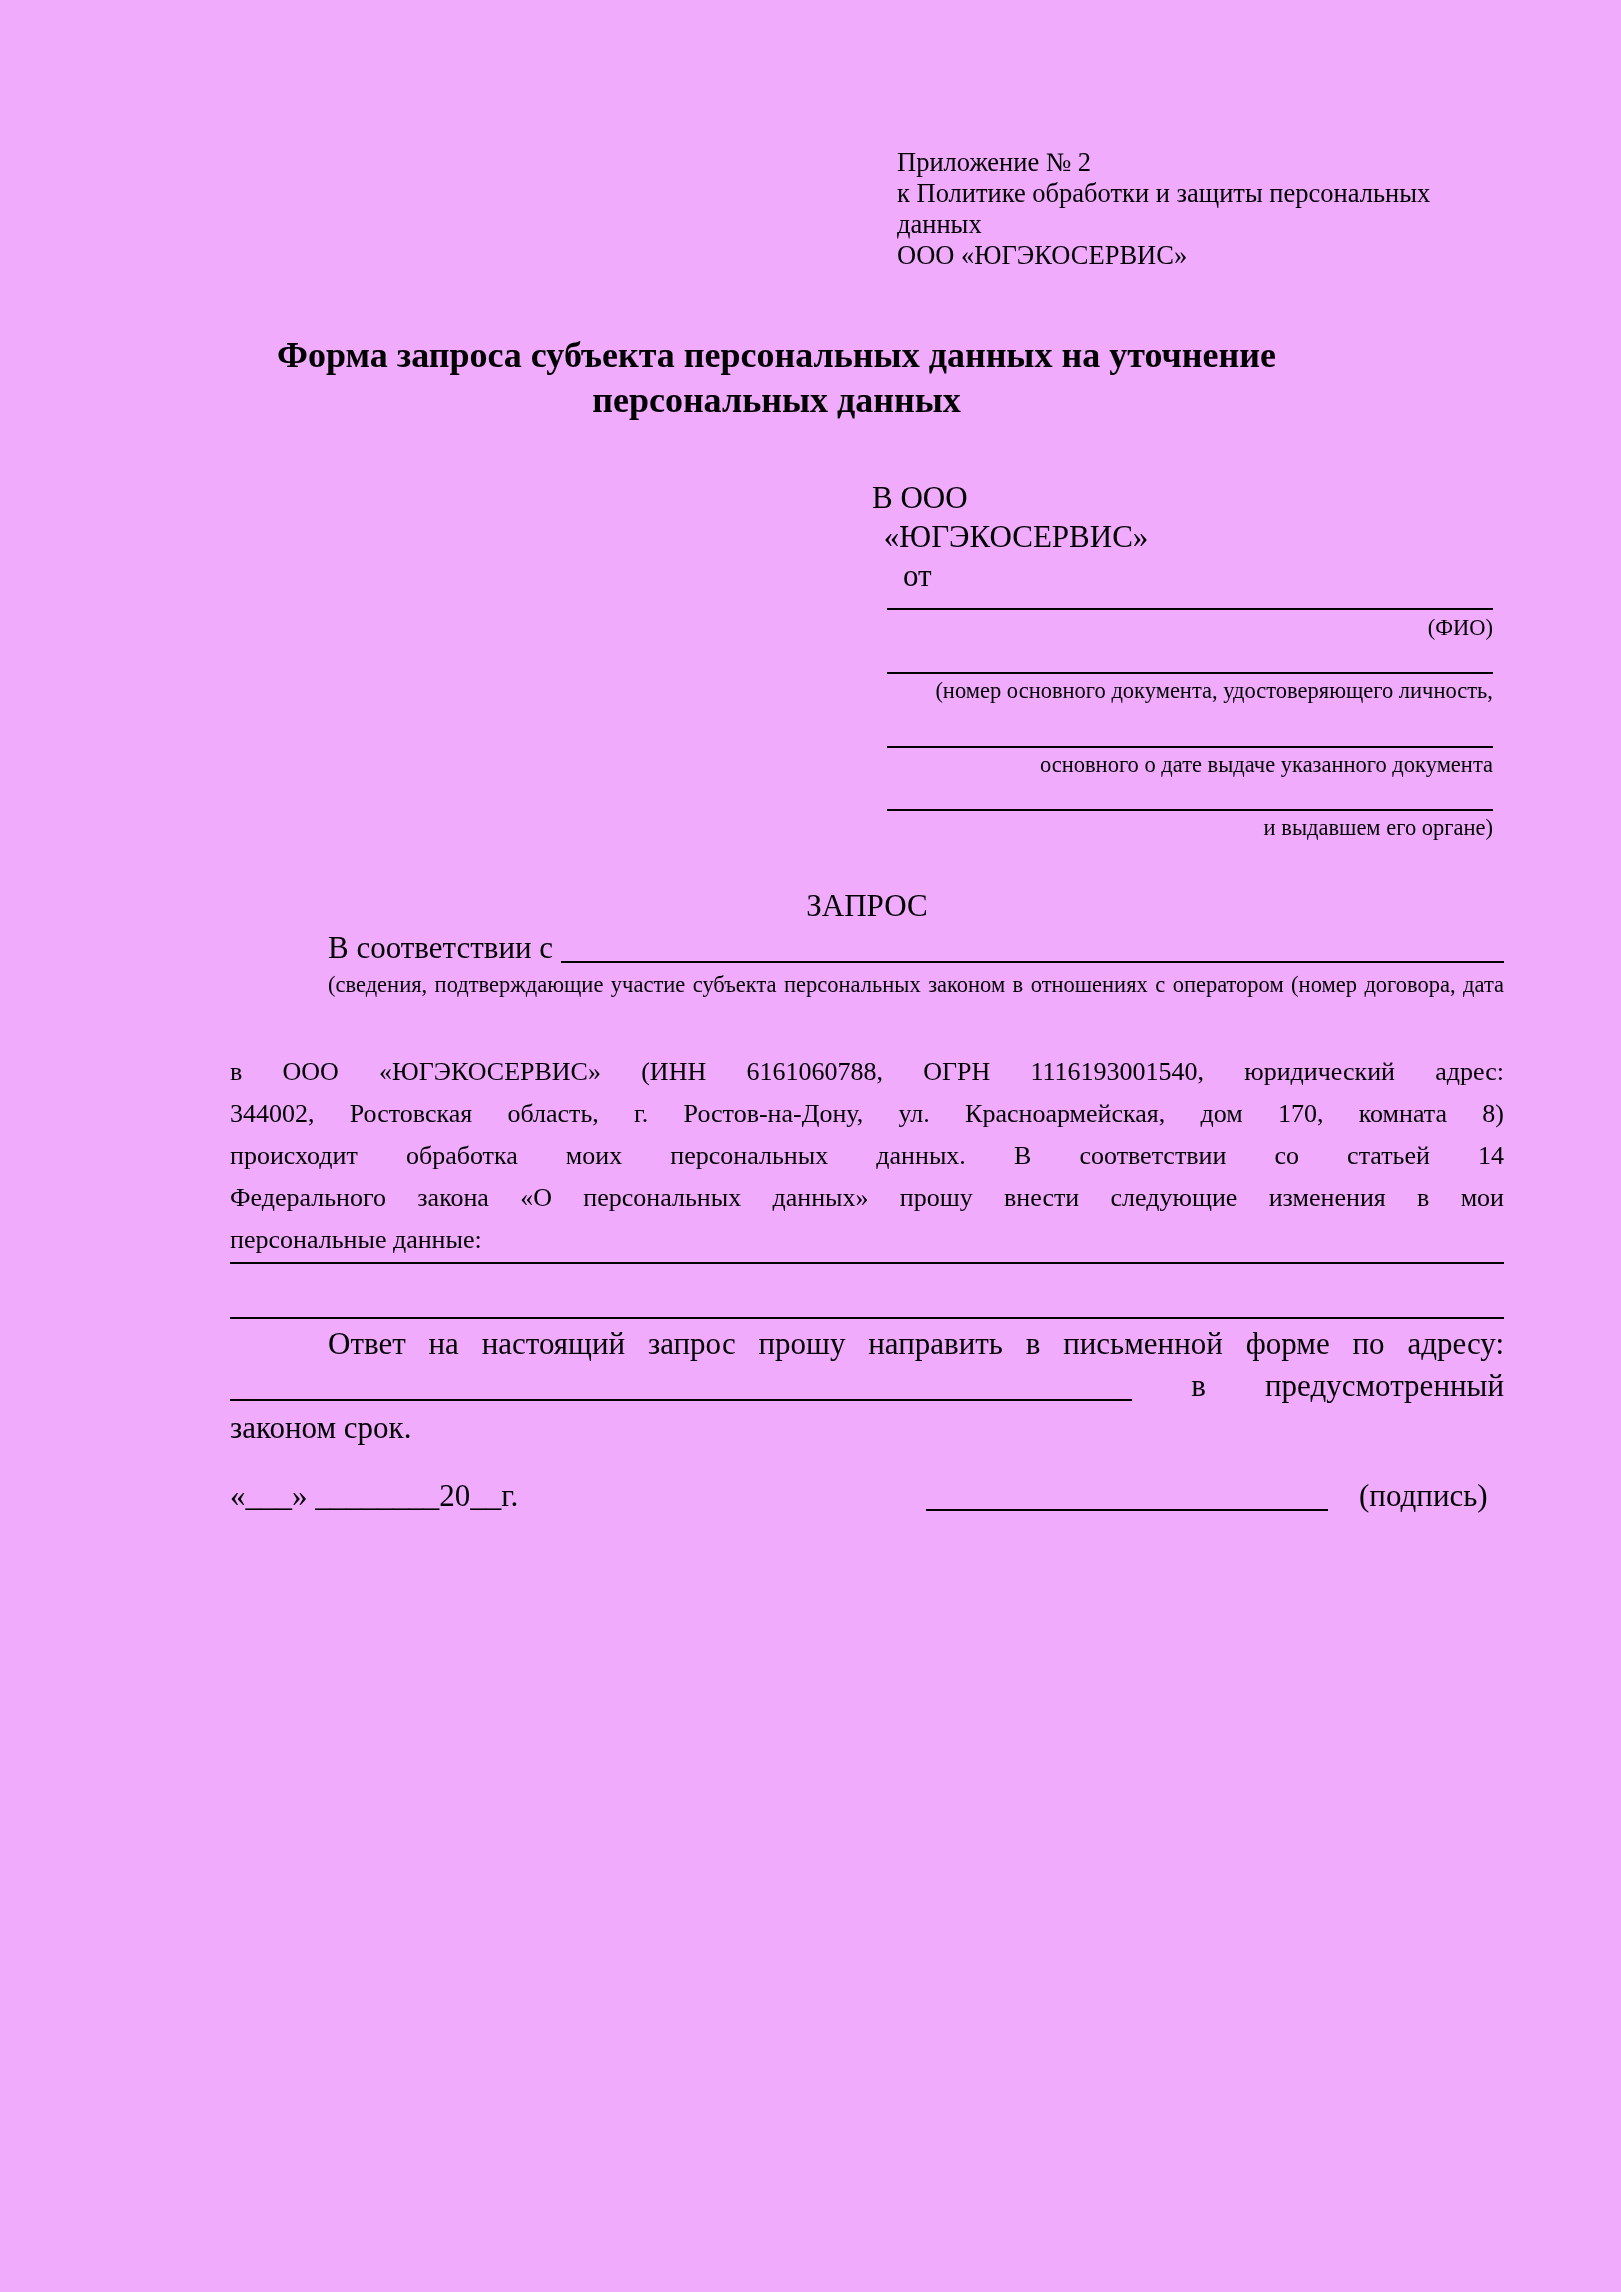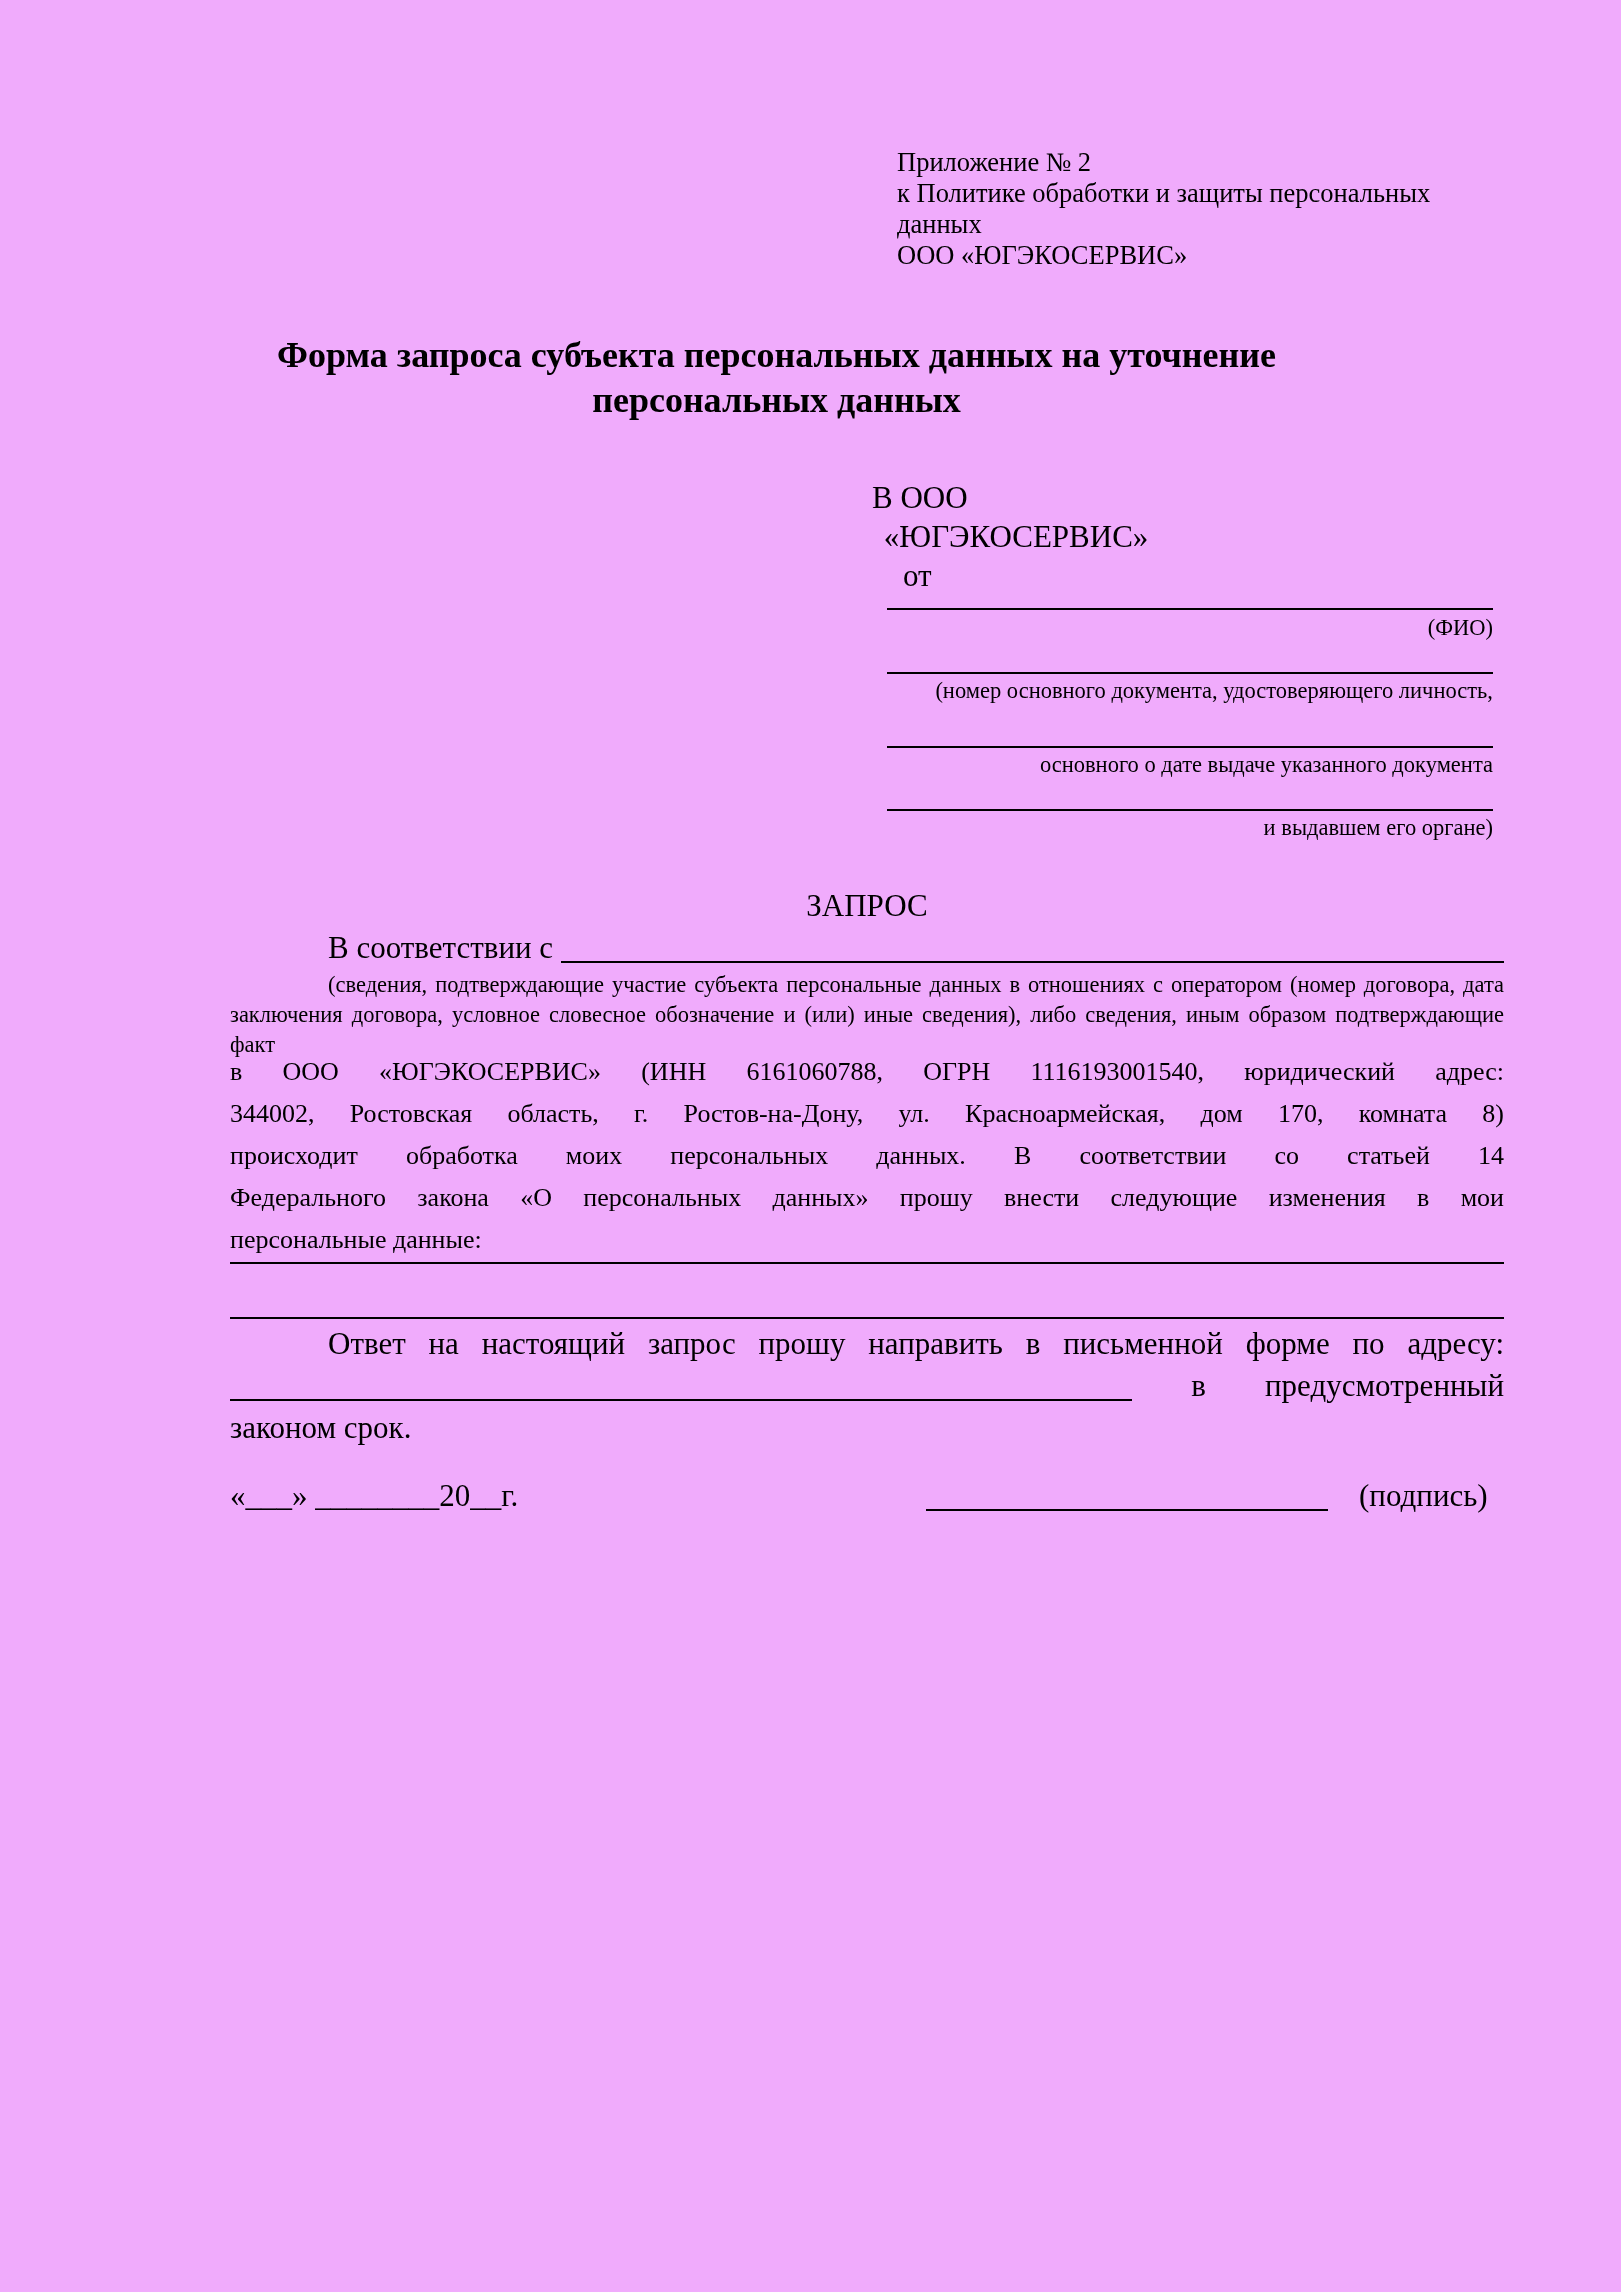--- a/index.html
+++ b/index.html
@@ -78,22 +78,21 @@
 
   <div class="req-heading">ЗАПРОС</div>
 
   <div class="intro-row">
     <span class="indent-sp"></span>
     <span class="intro-text">В соответствии с</span>
     <span class="fill"></span>
   </div>
 
   <div class="footnote">
-    <div class="fn-just fn-indent">(сведения, подтверждающие участие субъекта персональные данных в отношениях с оператором (номер договора, дата</div>
-    <div class="fn-just">заключения договора, условное словесное обозначение и (или) иные сведения), либо сведения, иным образом подтверждающие факт</div>
+    <div class="fn-just fn-indent">(сведения, подтверждающие участие субъекта персональных законом в отношениях с оператором (номер договора, дата</div>
   </div>
 
   <div class="bodypar">
     <div class="jl">в ООО «ЮГЭКОСЕРВИС» (ИНН 6161060788, ОГРН 1116193001540, юридический адрес:</div>
     <div class="jl">344002, Ростовская область, г. Ростов-на-Дону, ул. Красноармейская, дом 170, комната 8)</div>
     <div class="jl">происходит обработка моих персональных данных. В соответствии со статьей 14</div>
     <div class="jl">Федерального закона «О персональных данных» прошу внести следующие изменения в мои</div>
     <div>персональные данные:</div>
   </div>
 

